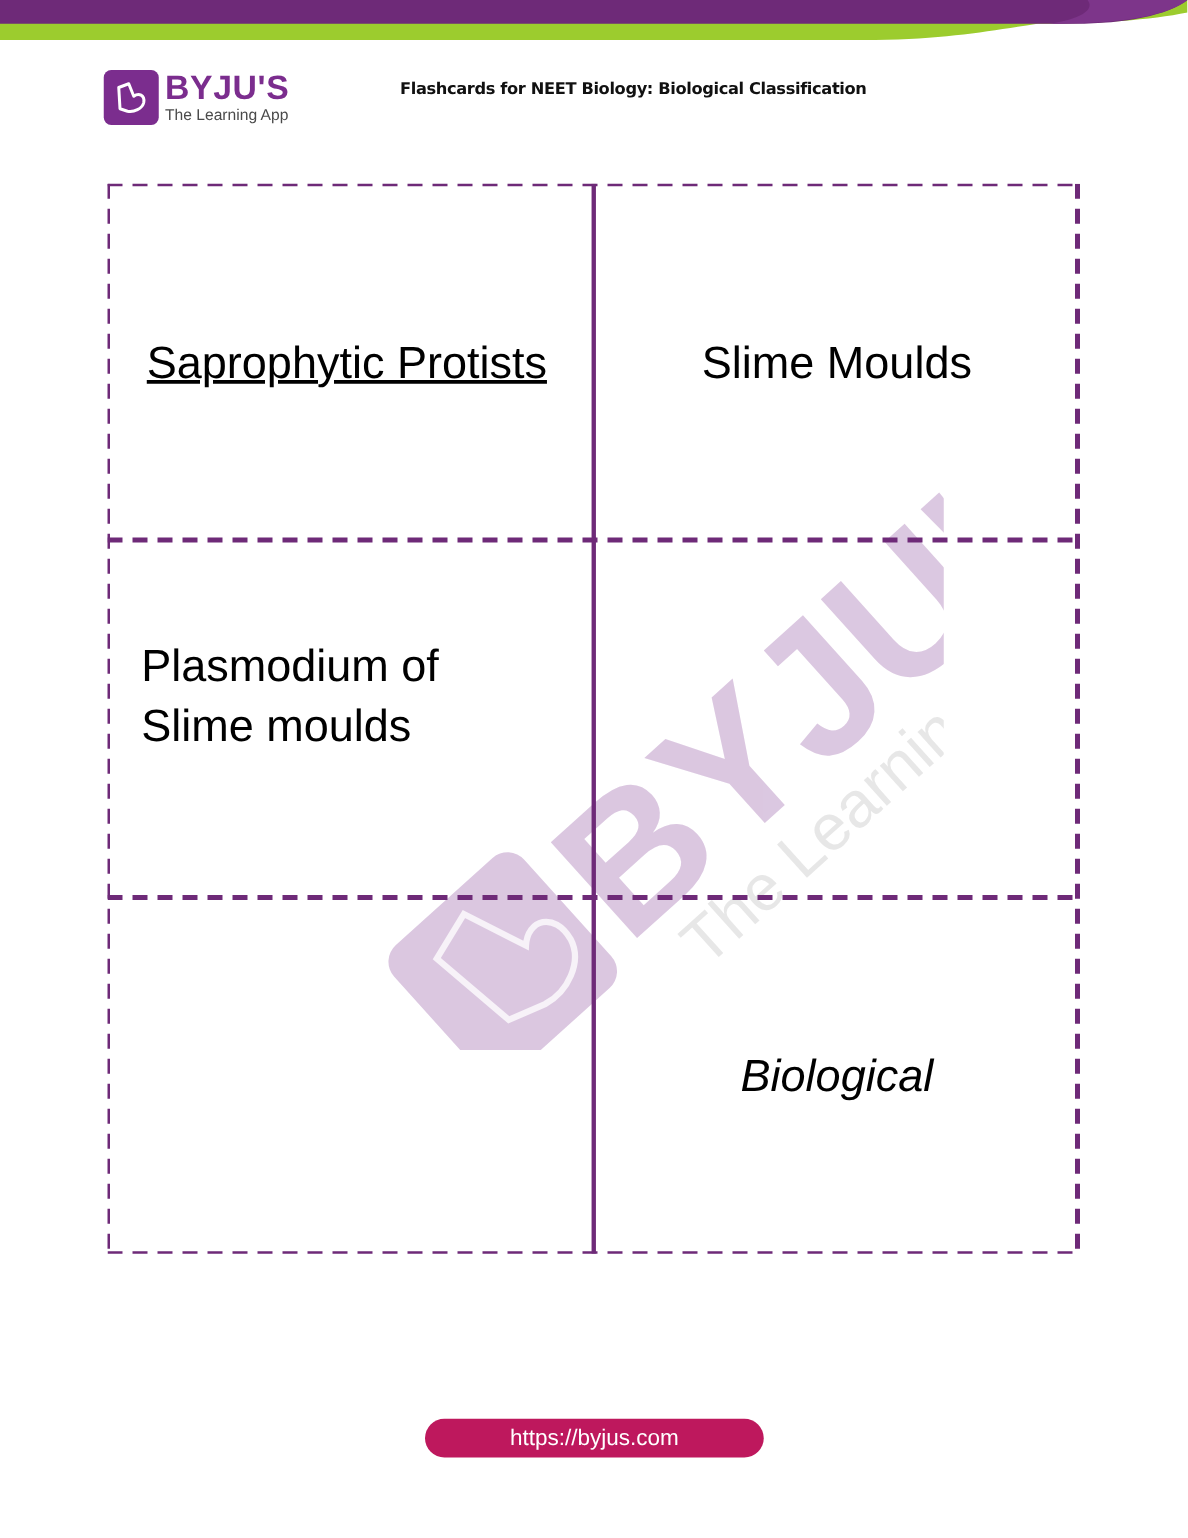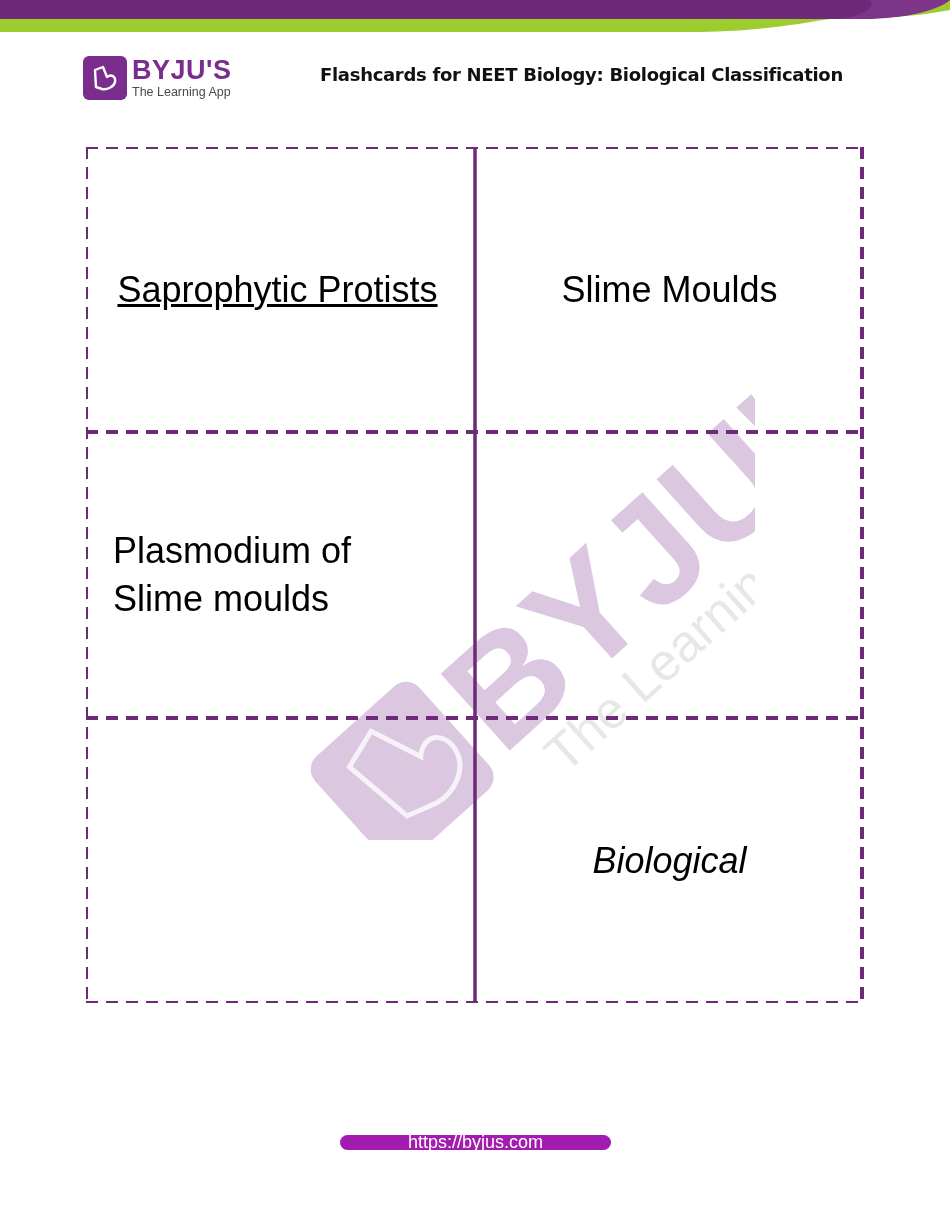--- a/index.html
+++ b/index.html
@@ -17,38 +17,38 @@
     display: flex; align-items: center; justify-content: center;
   }
   .logo-text { margin-left: 5px; line-height: 1; }
   .logo-brand {
     font-family: "Liberation Sans", sans-serif; font-weight: bold;
     font-size: 27px; color: #7b2d8e; letter-spacing: 0.5px; display: block;
   }
   .logo-tag { font-size: 12.5px; color: #4a4a4a; display: block; margin-top: 2px; }
   .doc-title {
     position: absolute; left: 320px; top: 64px; width: 620px;
-    font-family: "DejaVu Sans", sans-serif; font-weight: bold; font-size: 18px;
+    font-family: "DejaVu Sans", sans-serif; font-weight: bold; font-size: 13px;
     color: #111; white-space: nowrap; letter-spacing: -0.3px;
   }
   .grid {
     position: absolute; left: 86px; top: 147px; width: 778px; height: 856px;
   }
   .cell {
     position: absolute; width: 389px; height: 285px;
     display: flex; align-items: center;
     font-size: 36px; color: #000; line-height: 1.33;
   }
   .cell.left { left: 0; }
   .cell.right { left: 389px; }
   .cell .txt { position: relative; z-index: 2; }
   .watermark { position: absolute; left: 195px; top: 360px; width: 560px; height: 480px; z-index: 1; pointer-events: none; }
   .footer-pill {
-    position: absolute; left: 340px; top: 1135px; width: 271px; height: 15px;
-    background: #a21caf; border-radius: 16px; color: #ffffff;
+    position: absolute; left: 340px; top: 1135px; width: 271px; height: 31px;
+    background: #be185d; border-radius: 16px; color: #ffffff;
     font-size: 18px; display: flex; align-items: center; justify-content: center;
   }
   .lines { position: absolute; left: 0; top: 0; z-index: 3; pointer-events: none; }
 </style>
 </head>
 <body>
 
 <svg class="top-bars" viewBox="0 0 950 34" width="950" height="34">
   <path d="M0 0 H950 V10 C920 16 880 19 830 19 C790 25 760 31 700 32 H0 Z" fill="#9ccc2e"></path>
   <path d="M0 0 H950 C935 12 900 19 860 19 H0 Z" fill="#6e2a78"></path>
@@ -70,21 +70,21 @@
 <div class="doc-title">Flashcards for NEET Biology: Biological  Classification</div>
 
 <div class="grid">
   <div class="cell left" style="top:0; justify-content:center; padding-left:0;text-decoration:underline;">
     <span class="txt" style="margin-left:-6px;">Saprophytic Protists</span>
   </div>
   <div class="cell right" style="top:0; justify-content:center;">
     <span class="txt">Slime Moulds</span>
   </div>
 
-  <div class="cell left" style="top:285px;">
+  <div class="cell left" style="top:267px;">
     <span class="txt" style="margin-left:27px; white-space:pre-line; line-height:48px;">Plasmodium of
 Slime moulds</span>
   </div>
 
   <div class="cell right" style="top:571px; justify-content:center;">
     <span class="txt" style="font-style:italic;">Biological</span>
   </div>
 
   <svg class="lines" width="778" height="856" viewBox="0 0 778 856">
     <g stroke="#6e2a78" stroke-width="4" fill="none" stroke-dasharray="12 8">

